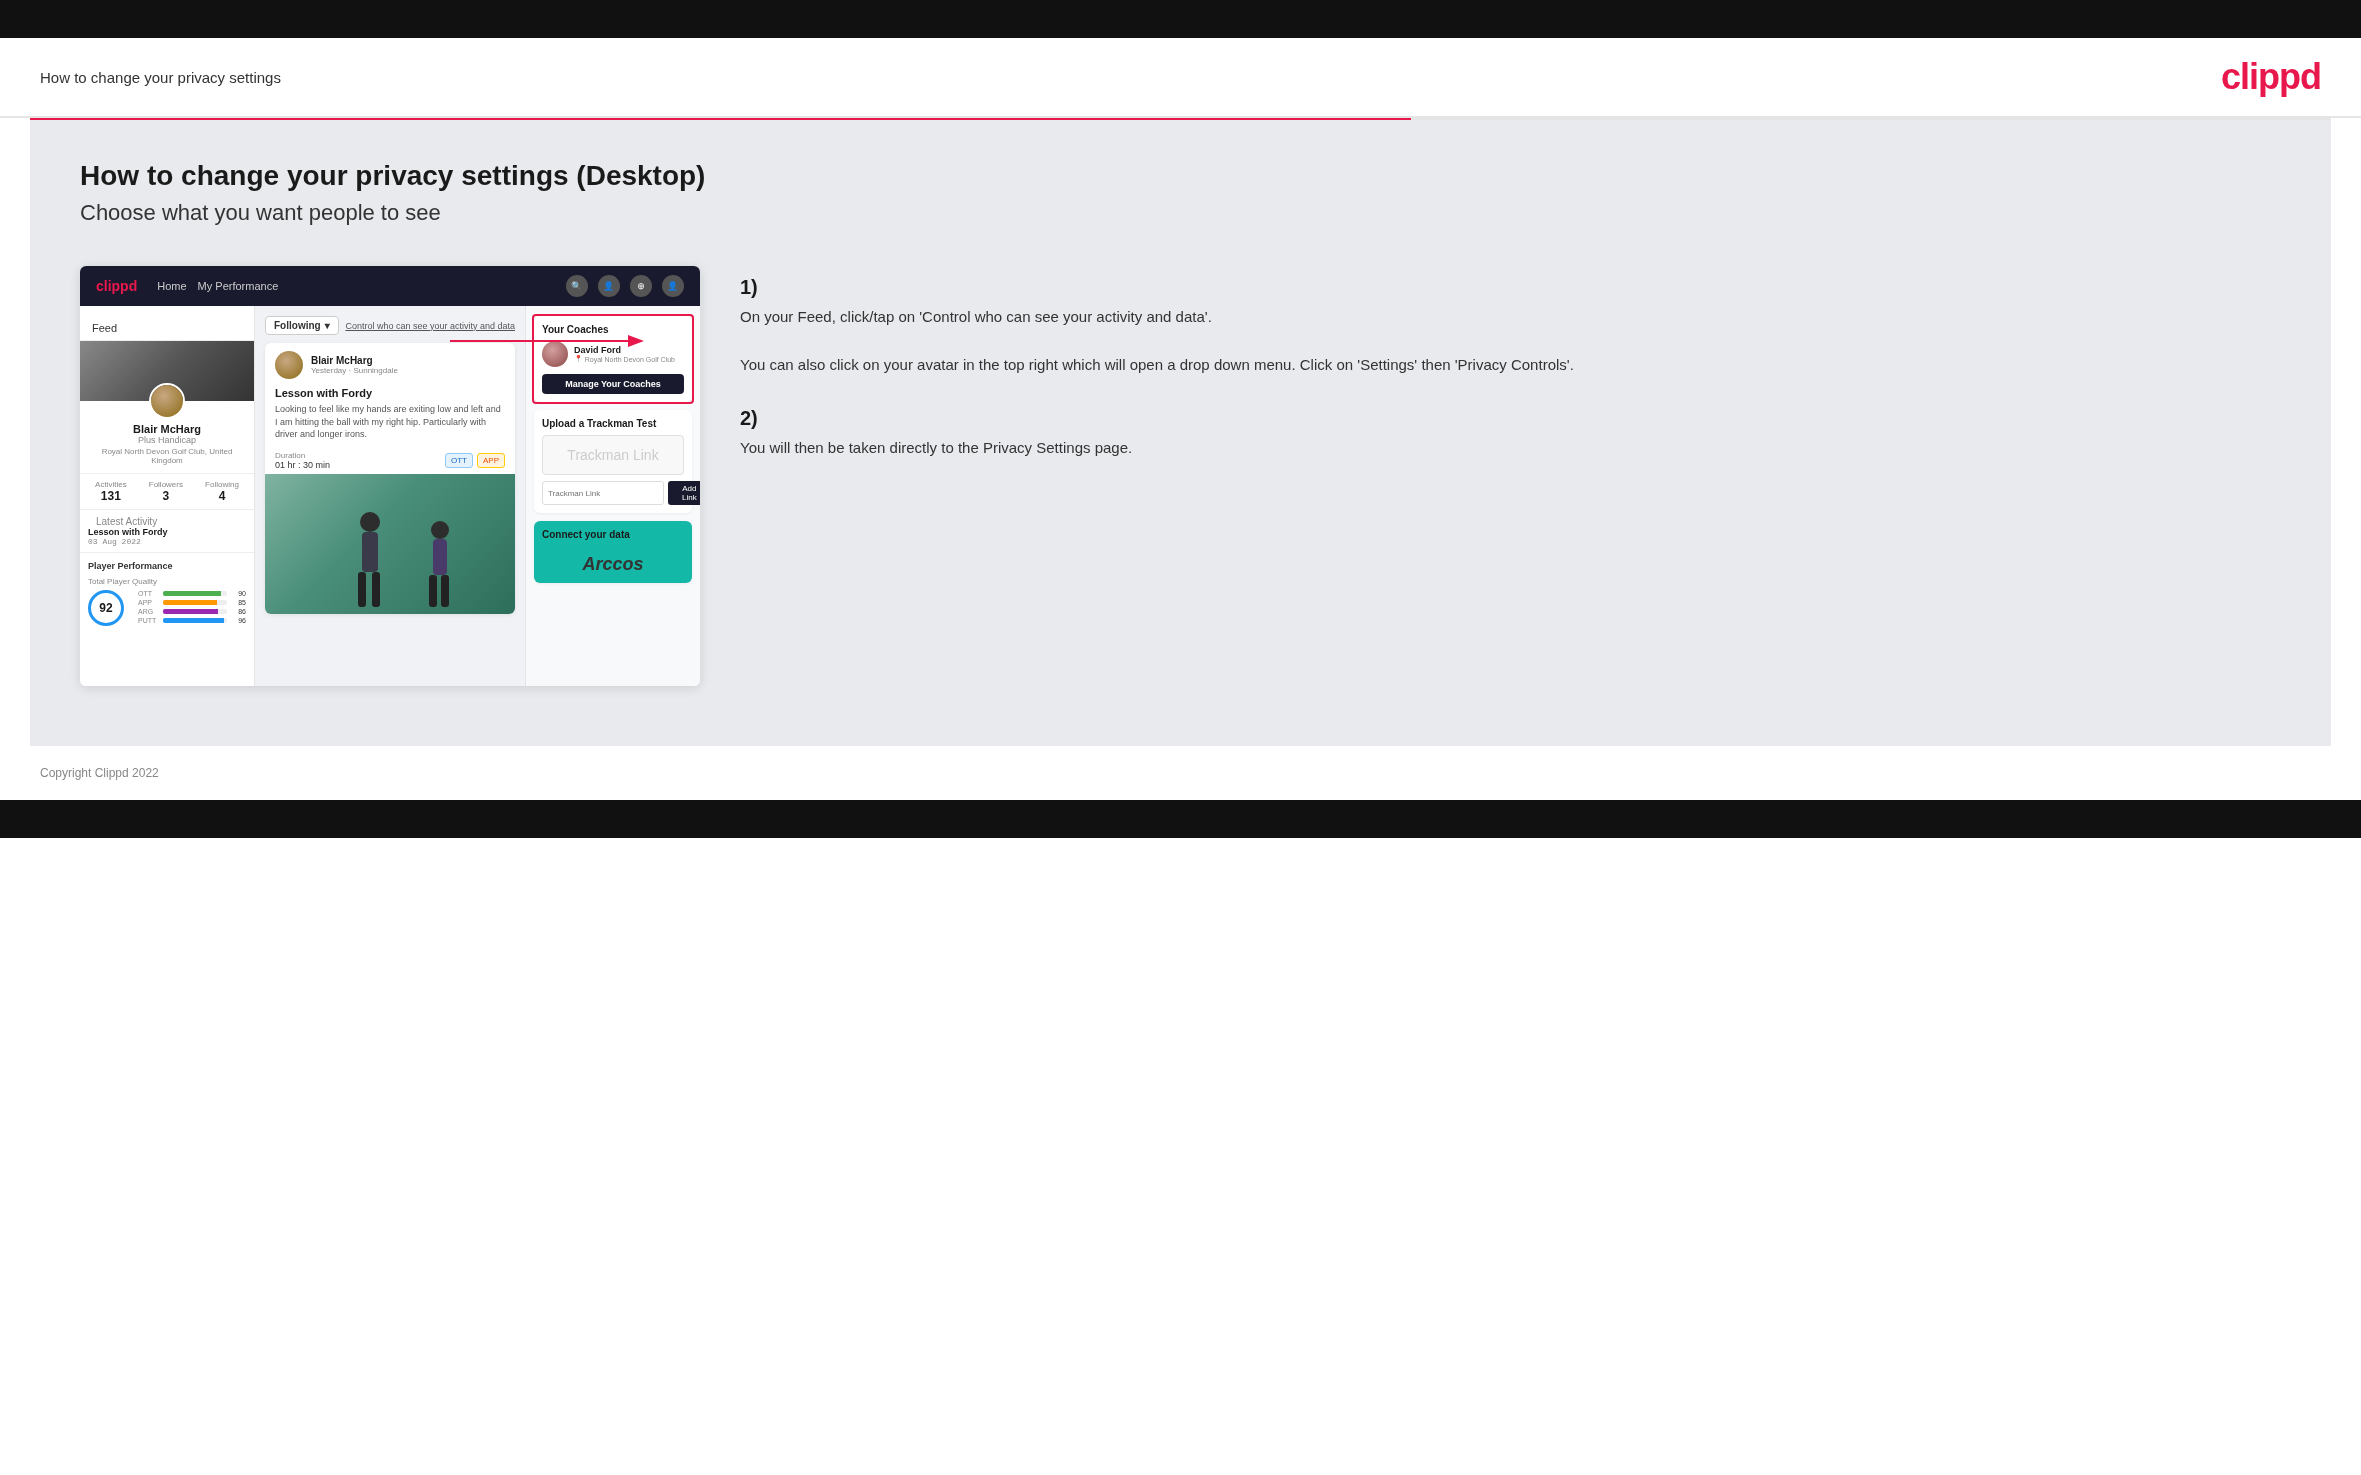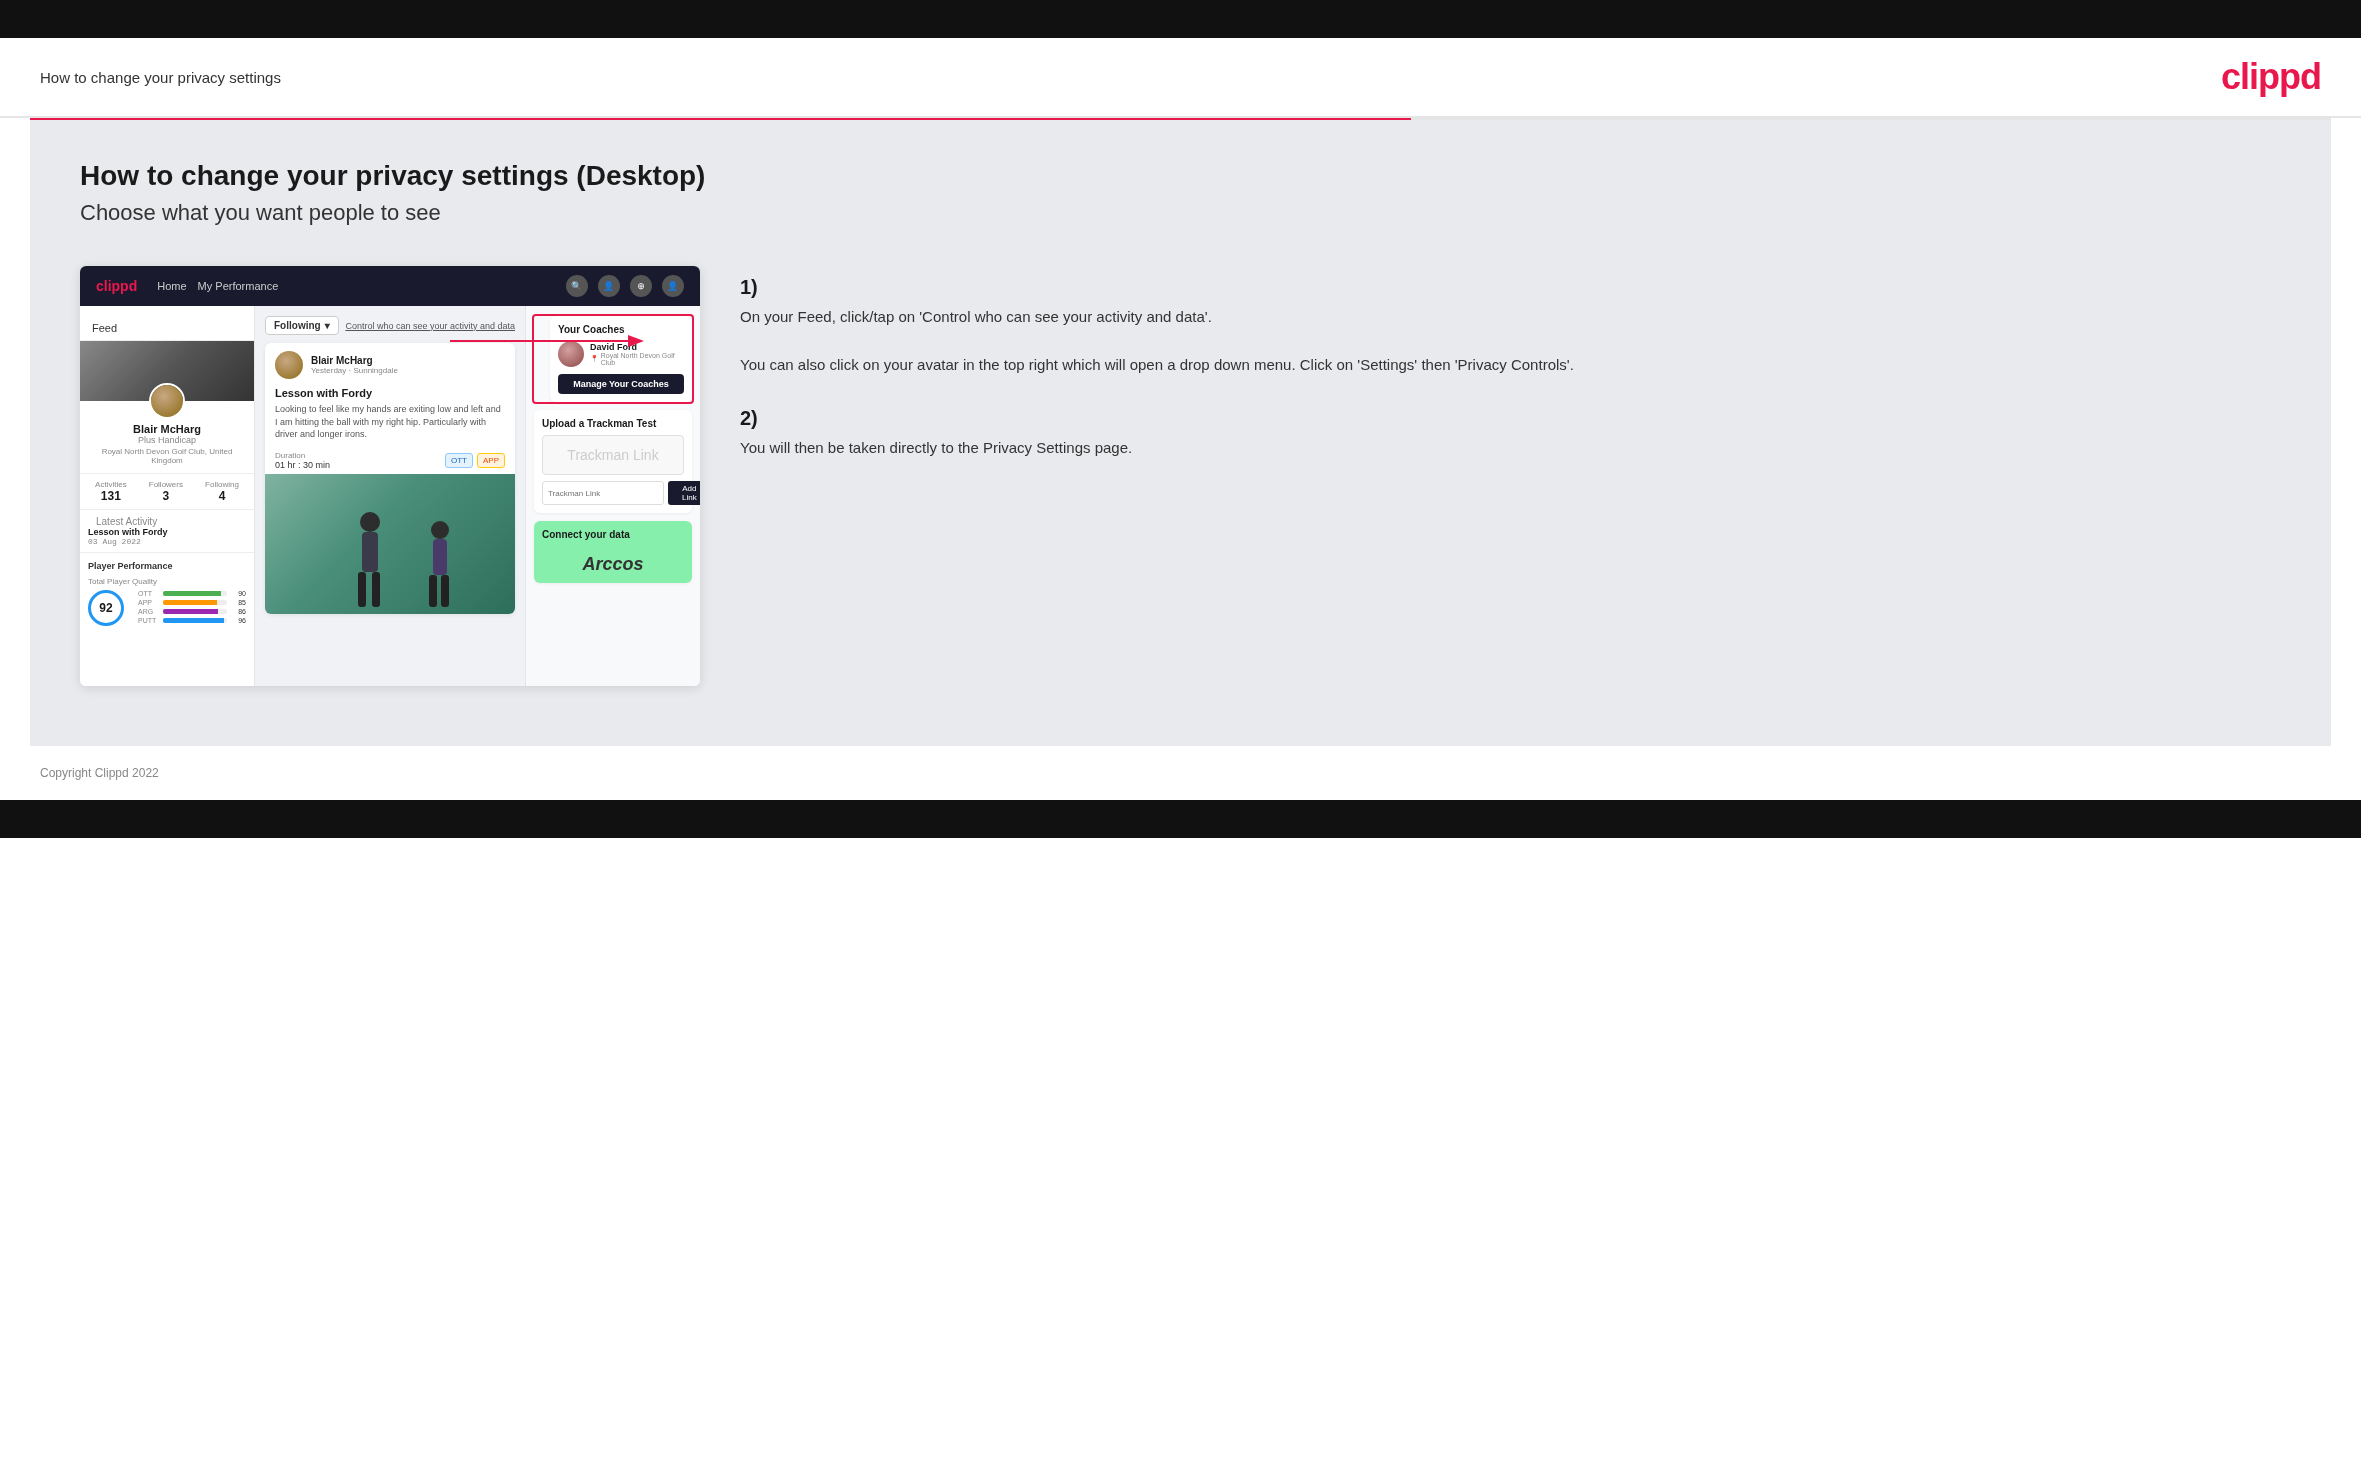--- a/index.html
+++ b/index.html
@@ -391,21 +391,20 @@
       background: #f8f9fa;
       border-left: 1px solid #e5e5e5;
     }
 
     .coaches-section {
       background: #fff;
       border-radius: 6px;
       padding: 8px;
       margin-bottom: 8px;
       box-shadow: 0 1px 3px rgba(0,0,0,0.06);
-      margin-left: 16px;
     }
     .section-title {
       font-size: 10px;
       font-weight: 700;
       color: #1a1a1a;
       margin-bottom: 6px;
     }
     .coach-row {
       display: flex;
       align-items: center;
@@ -480,21 +479,21 @@
       background: #1a1a2e;
       color: #fff;
       border: none;
       border-radius: 3px;
       padding: 3px 14px;
       font-size: 8px;
       cursor: pointer;
     }
 
     .connect-section {
-      background: #86efac;
+      background: #14b8a6;
       border-radius: 6px;
       padding: 8px;
       box-shadow: 0 1px 3px rgba(0,0,0,0.06);
     }
     .arccos-text {
       font-size: 18px;
       font-weight: 700;
       color: #333;
       text-align: center;
       padding: 8px 0 0;

